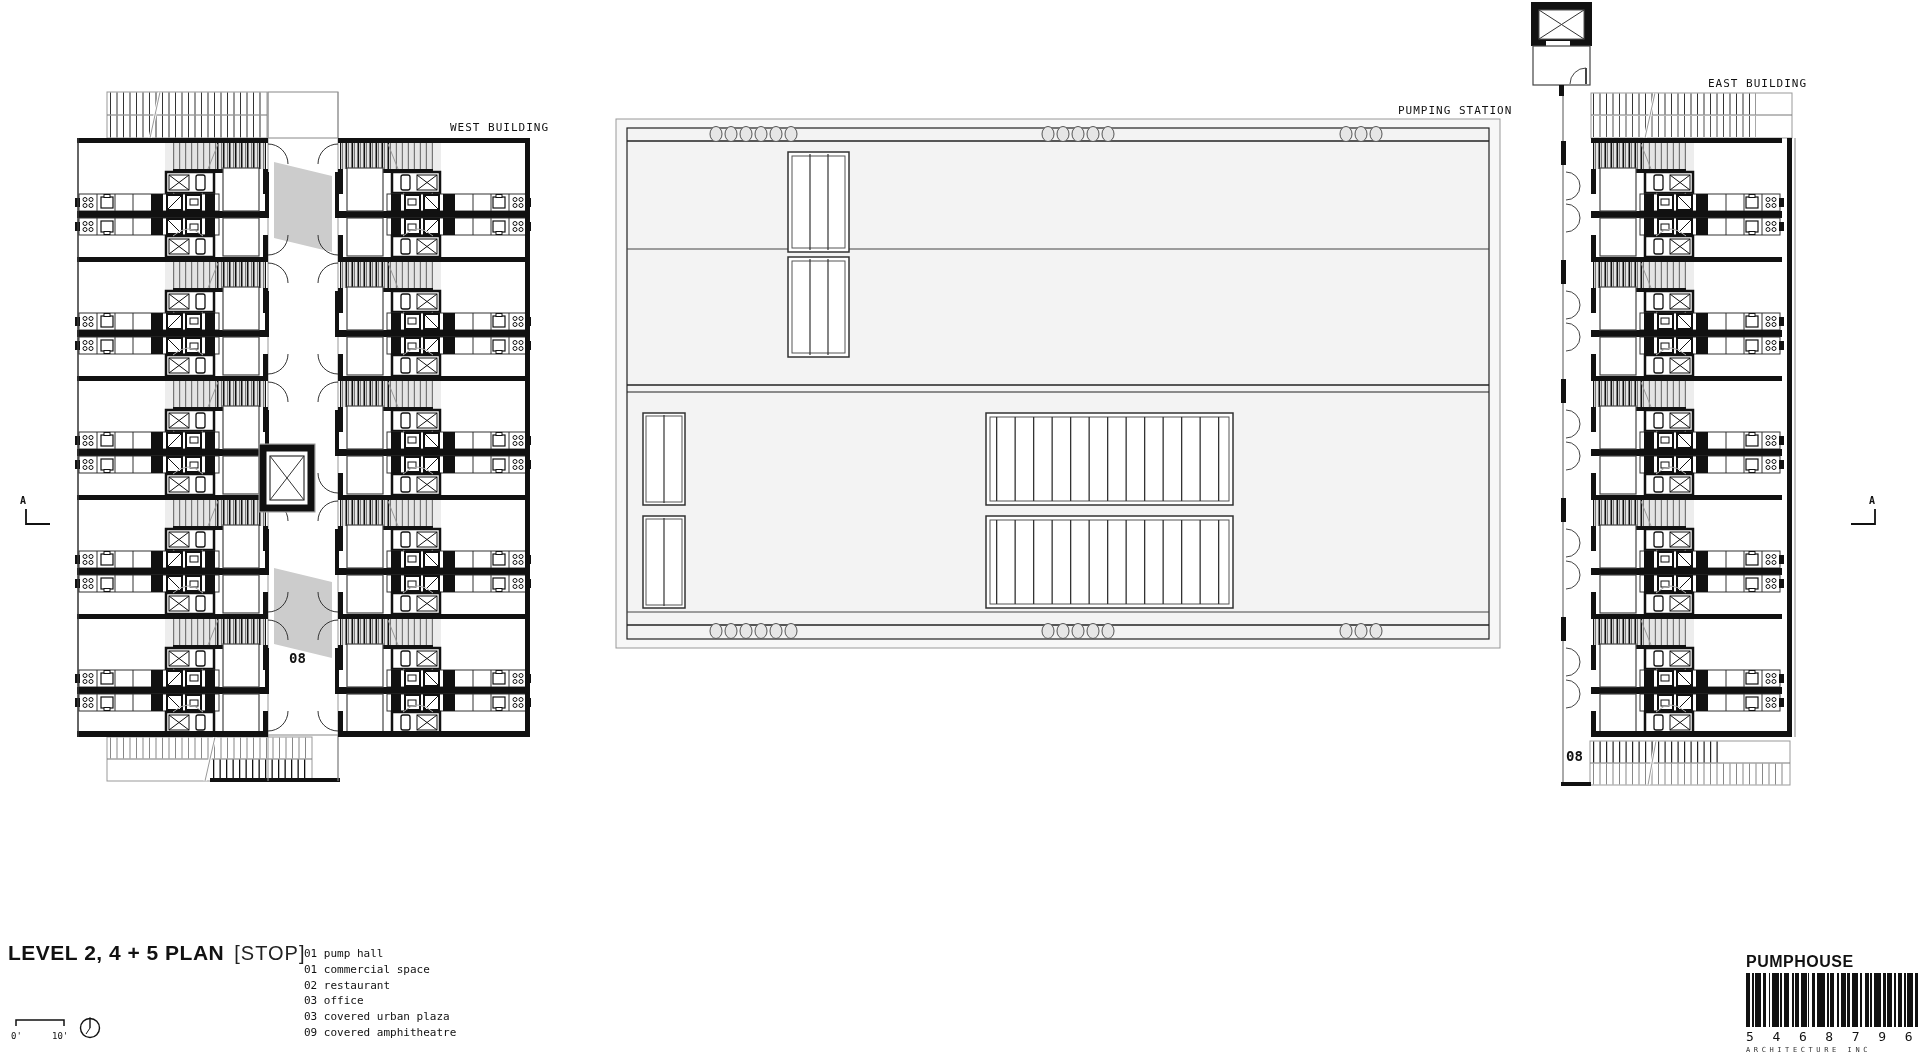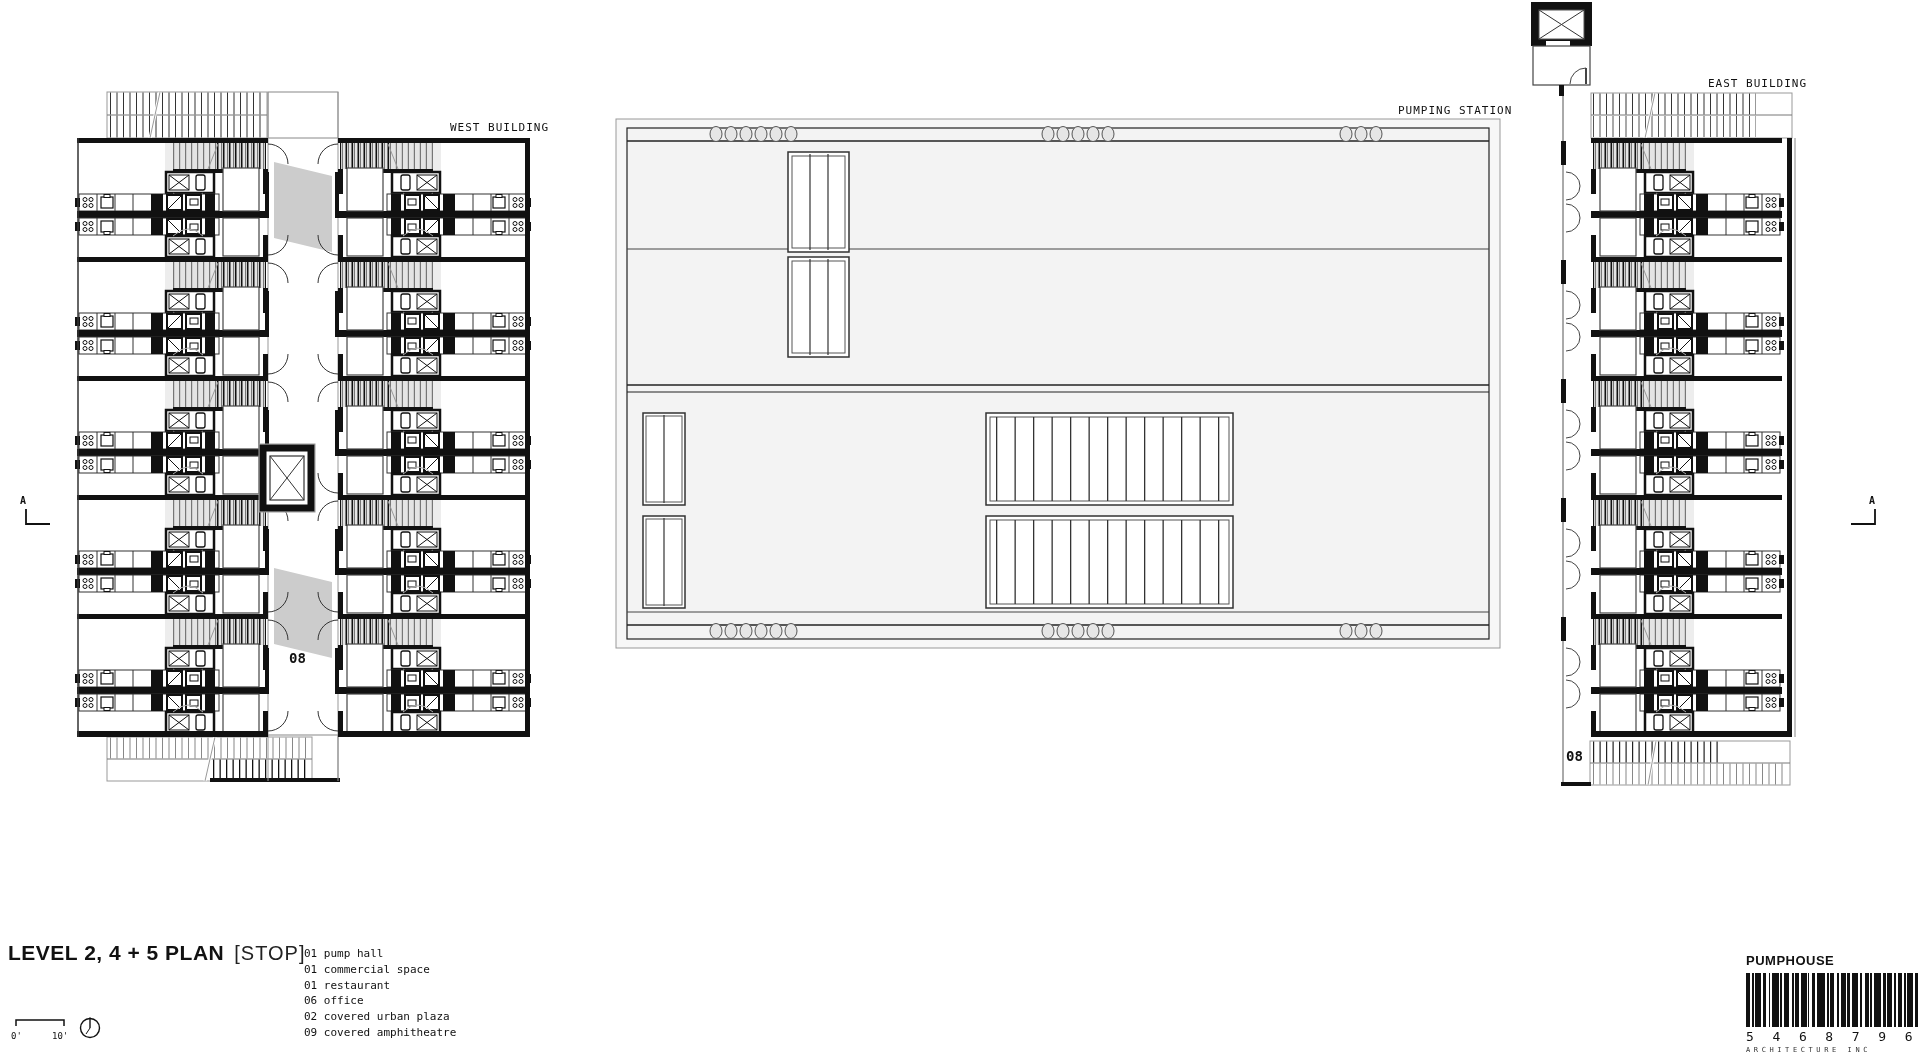--- a/index.html
+++ b/index.html
@@ -3,21 +3,21 @@
 <meta charset="utf-8">
 <style>
   html,body{margin:0;padding:0;background:#ffffff;}
   .canvas{position:relative;width:1920px;height:1061px;background:#fff;overflow:hidden;
           font-family:"Liberation Sans",sans-serif;color:#111;}
   svg{position:absolute;left:0;top:0;}
   .overlay{position:absolute;text-align:center;}
   .title-main{font-size:21px;font-weight:bold;letter-spacing:.5px;color:#111;}
   .title-suffix{font-size:20px;font-weight:normal;letter-spacing:1px;color:#222;margin-left:10px;}
   .legend-col{position:absolute;font-family:"DejaVu Sans Mono",monospace;font-size:11px;line-height:15.8px;color:#111;white-space:nowrap;}
-  .firm{position:absolute;left:1746px;top:953px;font-size:13px;font-weight:bold;letter-spacing:.5px;}
+  .firm{position:absolute;left:1746px;top:953px;font-size:16px;font-weight:bold;letter-spacing:.5px;}
   .bnum{position:absolute;left:1746px;top:1029px;width:176px;font-family:"DejaVu Sans Mono",monospace;
         font-size:13px;letter-spacing:5.4px;white-space:nowrap;overflow:hidden;}
   .bcap{position:absolute;left:1746px;top:1046px;width:176px;font-family:"DejaVu Sans Mono",monospace;
         font-size:7px;letter-spacing:3.6px;color:#333;white-space:nowrap;overflow:hidden;}
   .drawtext{font-family:"DejaVu Sans Mono",monospace;fill:#111;}
 </style>
 </head>
 <body>
 
 <div class="canvas">
@@ -310,23 +310,23 @@
   </g>
 </svg>
 
 <div class="overlay" style="left:8px;top:941px;">
   <span class="title-main">LEVEL 2, 4 + 5 PLAN</span><span class="title-suffix">[STOP]</span>
 </div>
 
 <div class="legend-col" style="left:304px;top:946px;">
   <div>01 pump hall</div>
   <div>01 commercial space</div>
-  <div>01 restaurant</div>
-  <div>06 office</div>
-  <div>02 covered urban plaza</div>
+  <div>02 restaurant</div>
+  <div>03 office</div>
+  <div>03 covered urban plaza</div>
   <div>09 covered amphitheatre</div>
 </div>
 
 <div class="firm">PUMPHOUSE</div>
 <div class="bnum">5 4 6 8 7 9 6</div>
 <div class="bcap">ARCHITECTURE INC</div>
 
 </div>
 
 </body></html>

